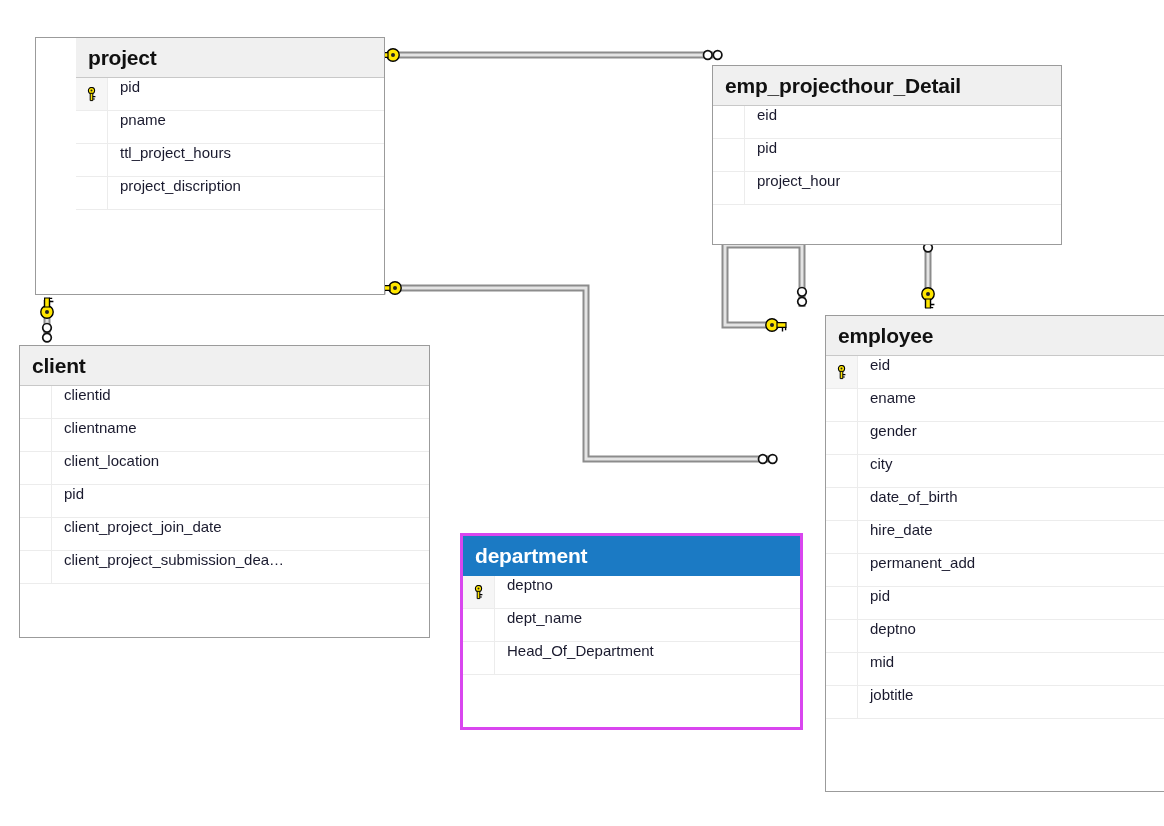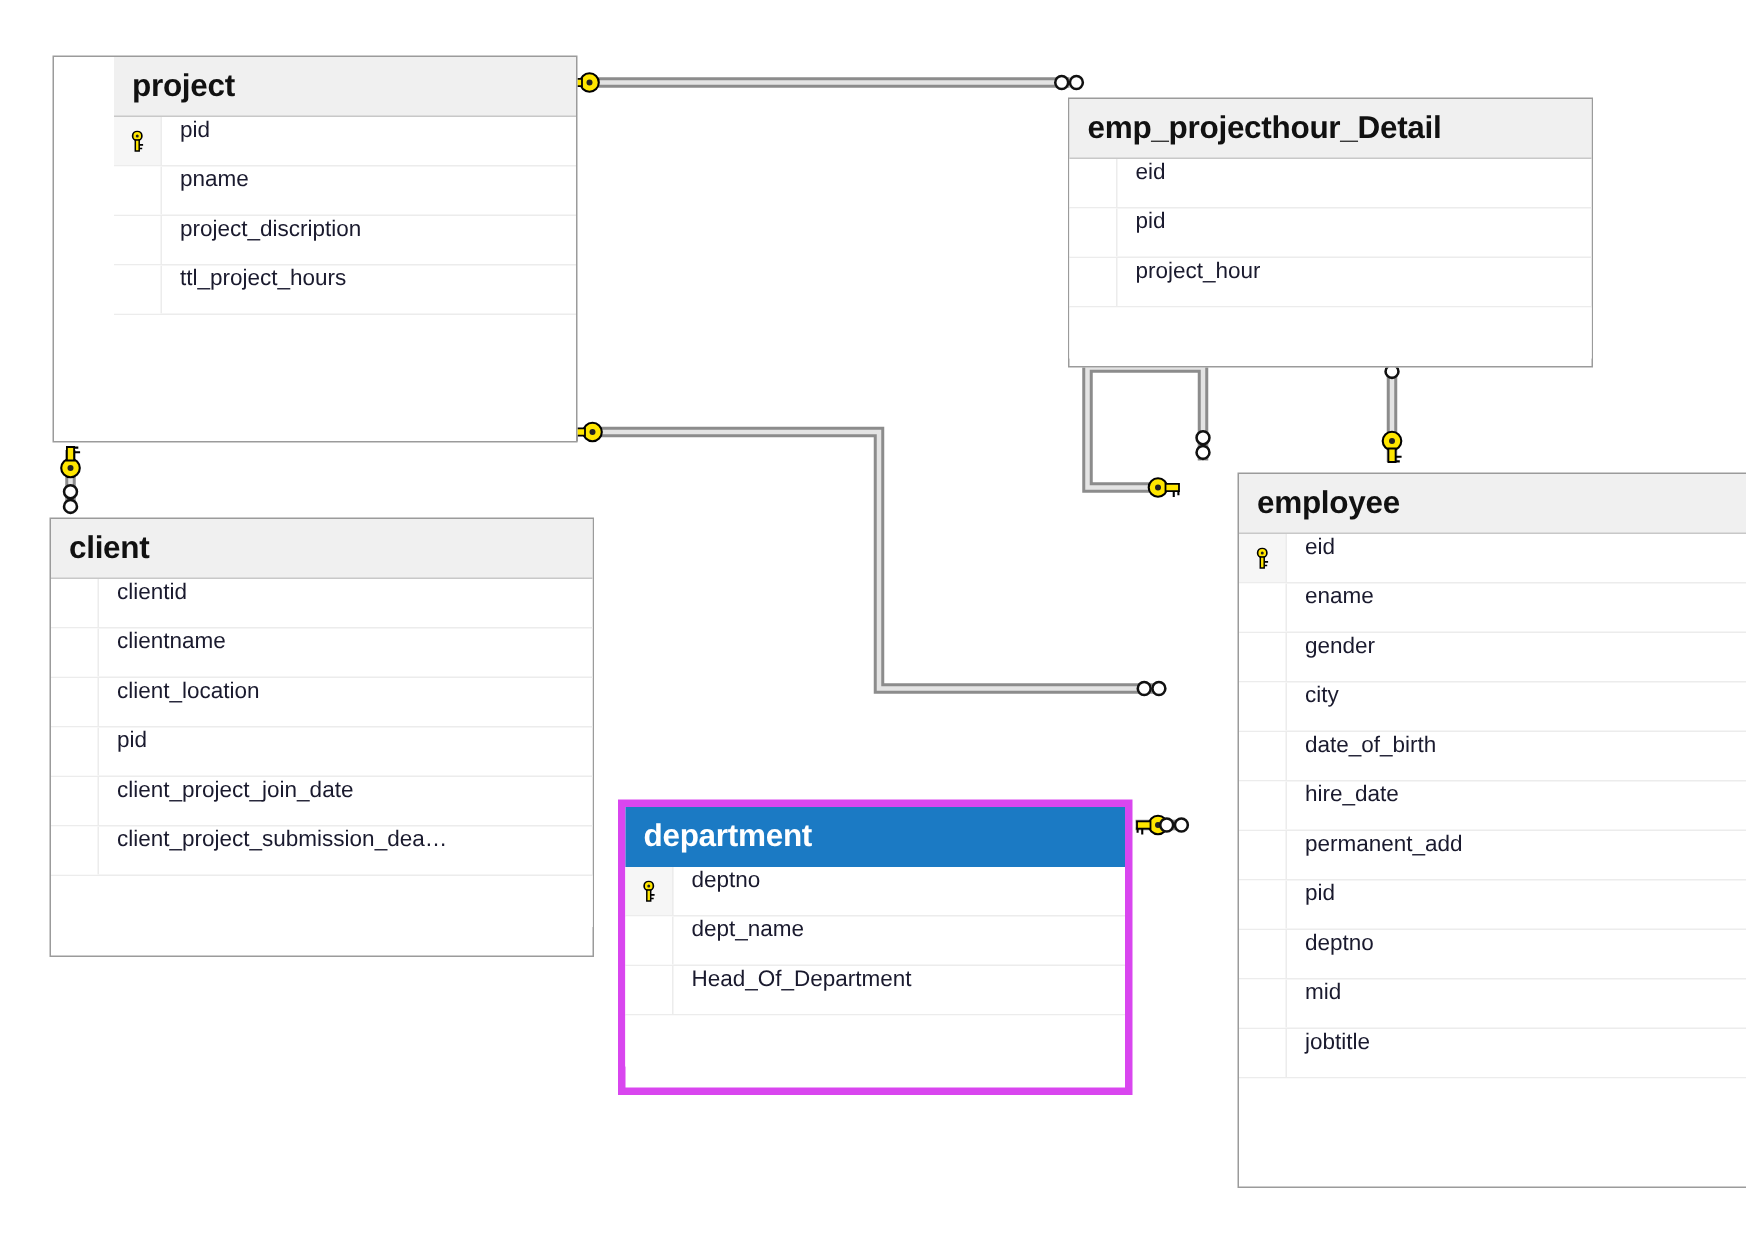--- a/index.html
+++ b/index.html
@@ -33,22 +33,23 @@
   
   .entity {
     position: absolute;
     z-index: 5;
     box-sizing: border-box;
     background: #ffffff;
     border: 1px solid #9b9b9b;
     box-shadow: 0 0 0 1px #ffffff inset;
   }
   .entity.selected {
-    border: 5px solid #d946ef;
+    border: 3px solid #d946ef;
     box-shadow: none;
+    margin-left: 48px;
   }
 
   .entity-header {
     box-sizing: border-box;
     background: #f0f0f0;
     border-bottom: 1px solid #c8c8c8;
     height: 40px;
     line-height: 40px;
     padding: 0 0 0 12px;
     font-size: 21px;
@@ -216,30 +217,30 @@
               </svg>
             </div>
             <div class="attr-name">pid</div>
           </div>
           <div class="attr-row">
             <div class="attr-key-cell"></div>
             <div class="attr-name">pname</div>
           </div>
           <div class="attr-row">
             <div class="attr-key-cell"></div>
+            <div class="attr-name">ttl_project_hours</div>
+          </div>
+          <div class="attr-row">
+            <div class="attr-key-cell"></div>
             <div class="attr-name">project_discription</div>
           </div>
-          <div class="attr-row">
-            <div class="attr-key-cell"></div>
-            <div class="attr-name">ttl_project_hours</div>
-          </div>
-          <div class="attr-filler"></div>
-        </div>
-      </div>
-      <div class="entity" style="left: 33px; top: 345px; width: 363px; height: 293px;">
+          <div class="attr-filler"></div>
+        </div>
+      </div>
+      <div class="entity" style="left: 19px; top: 345px; width: 411px; height: 293px;">
         <div class="entity-header">client</div>
         <div class="entity-body">
           <div class="attr-row">
             <div class="attr-key-cell"></div>
             <div class="attr-name">clientid</div>
           </div>
           <div class="attr-row">
             <div class="attr-key-cell"></div>
             <div class="attr-name">clientname</div>
           </div>

